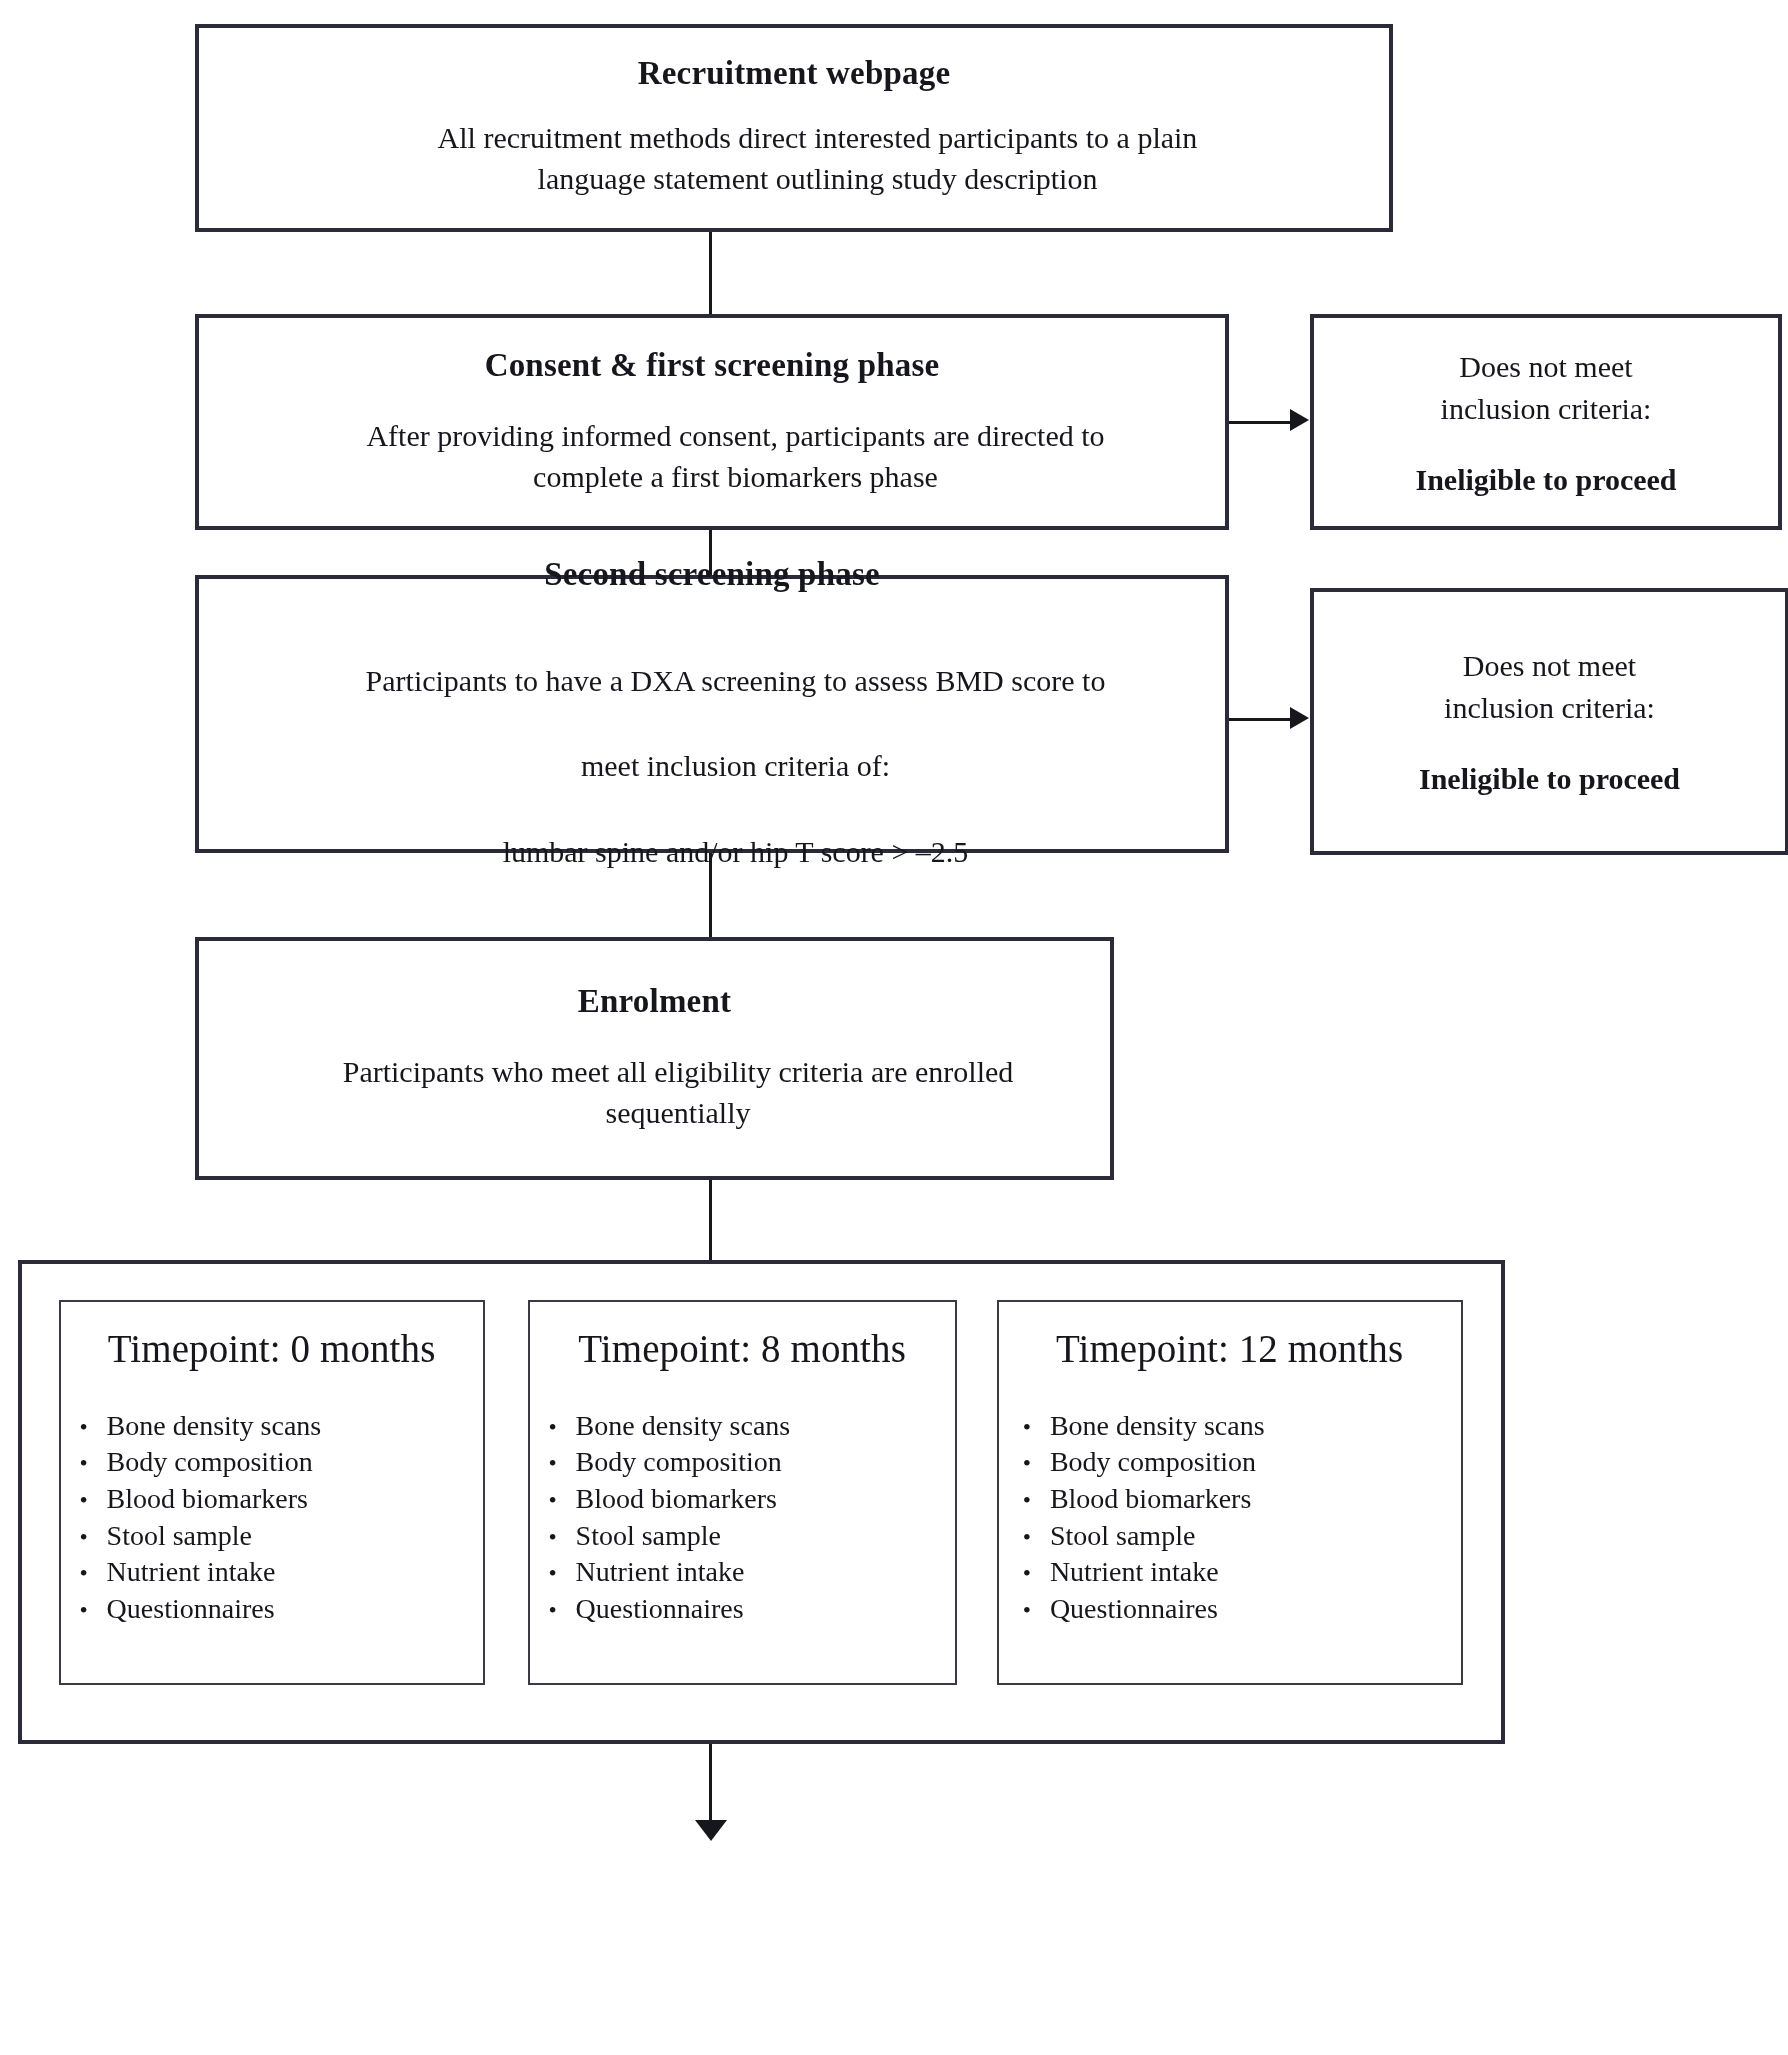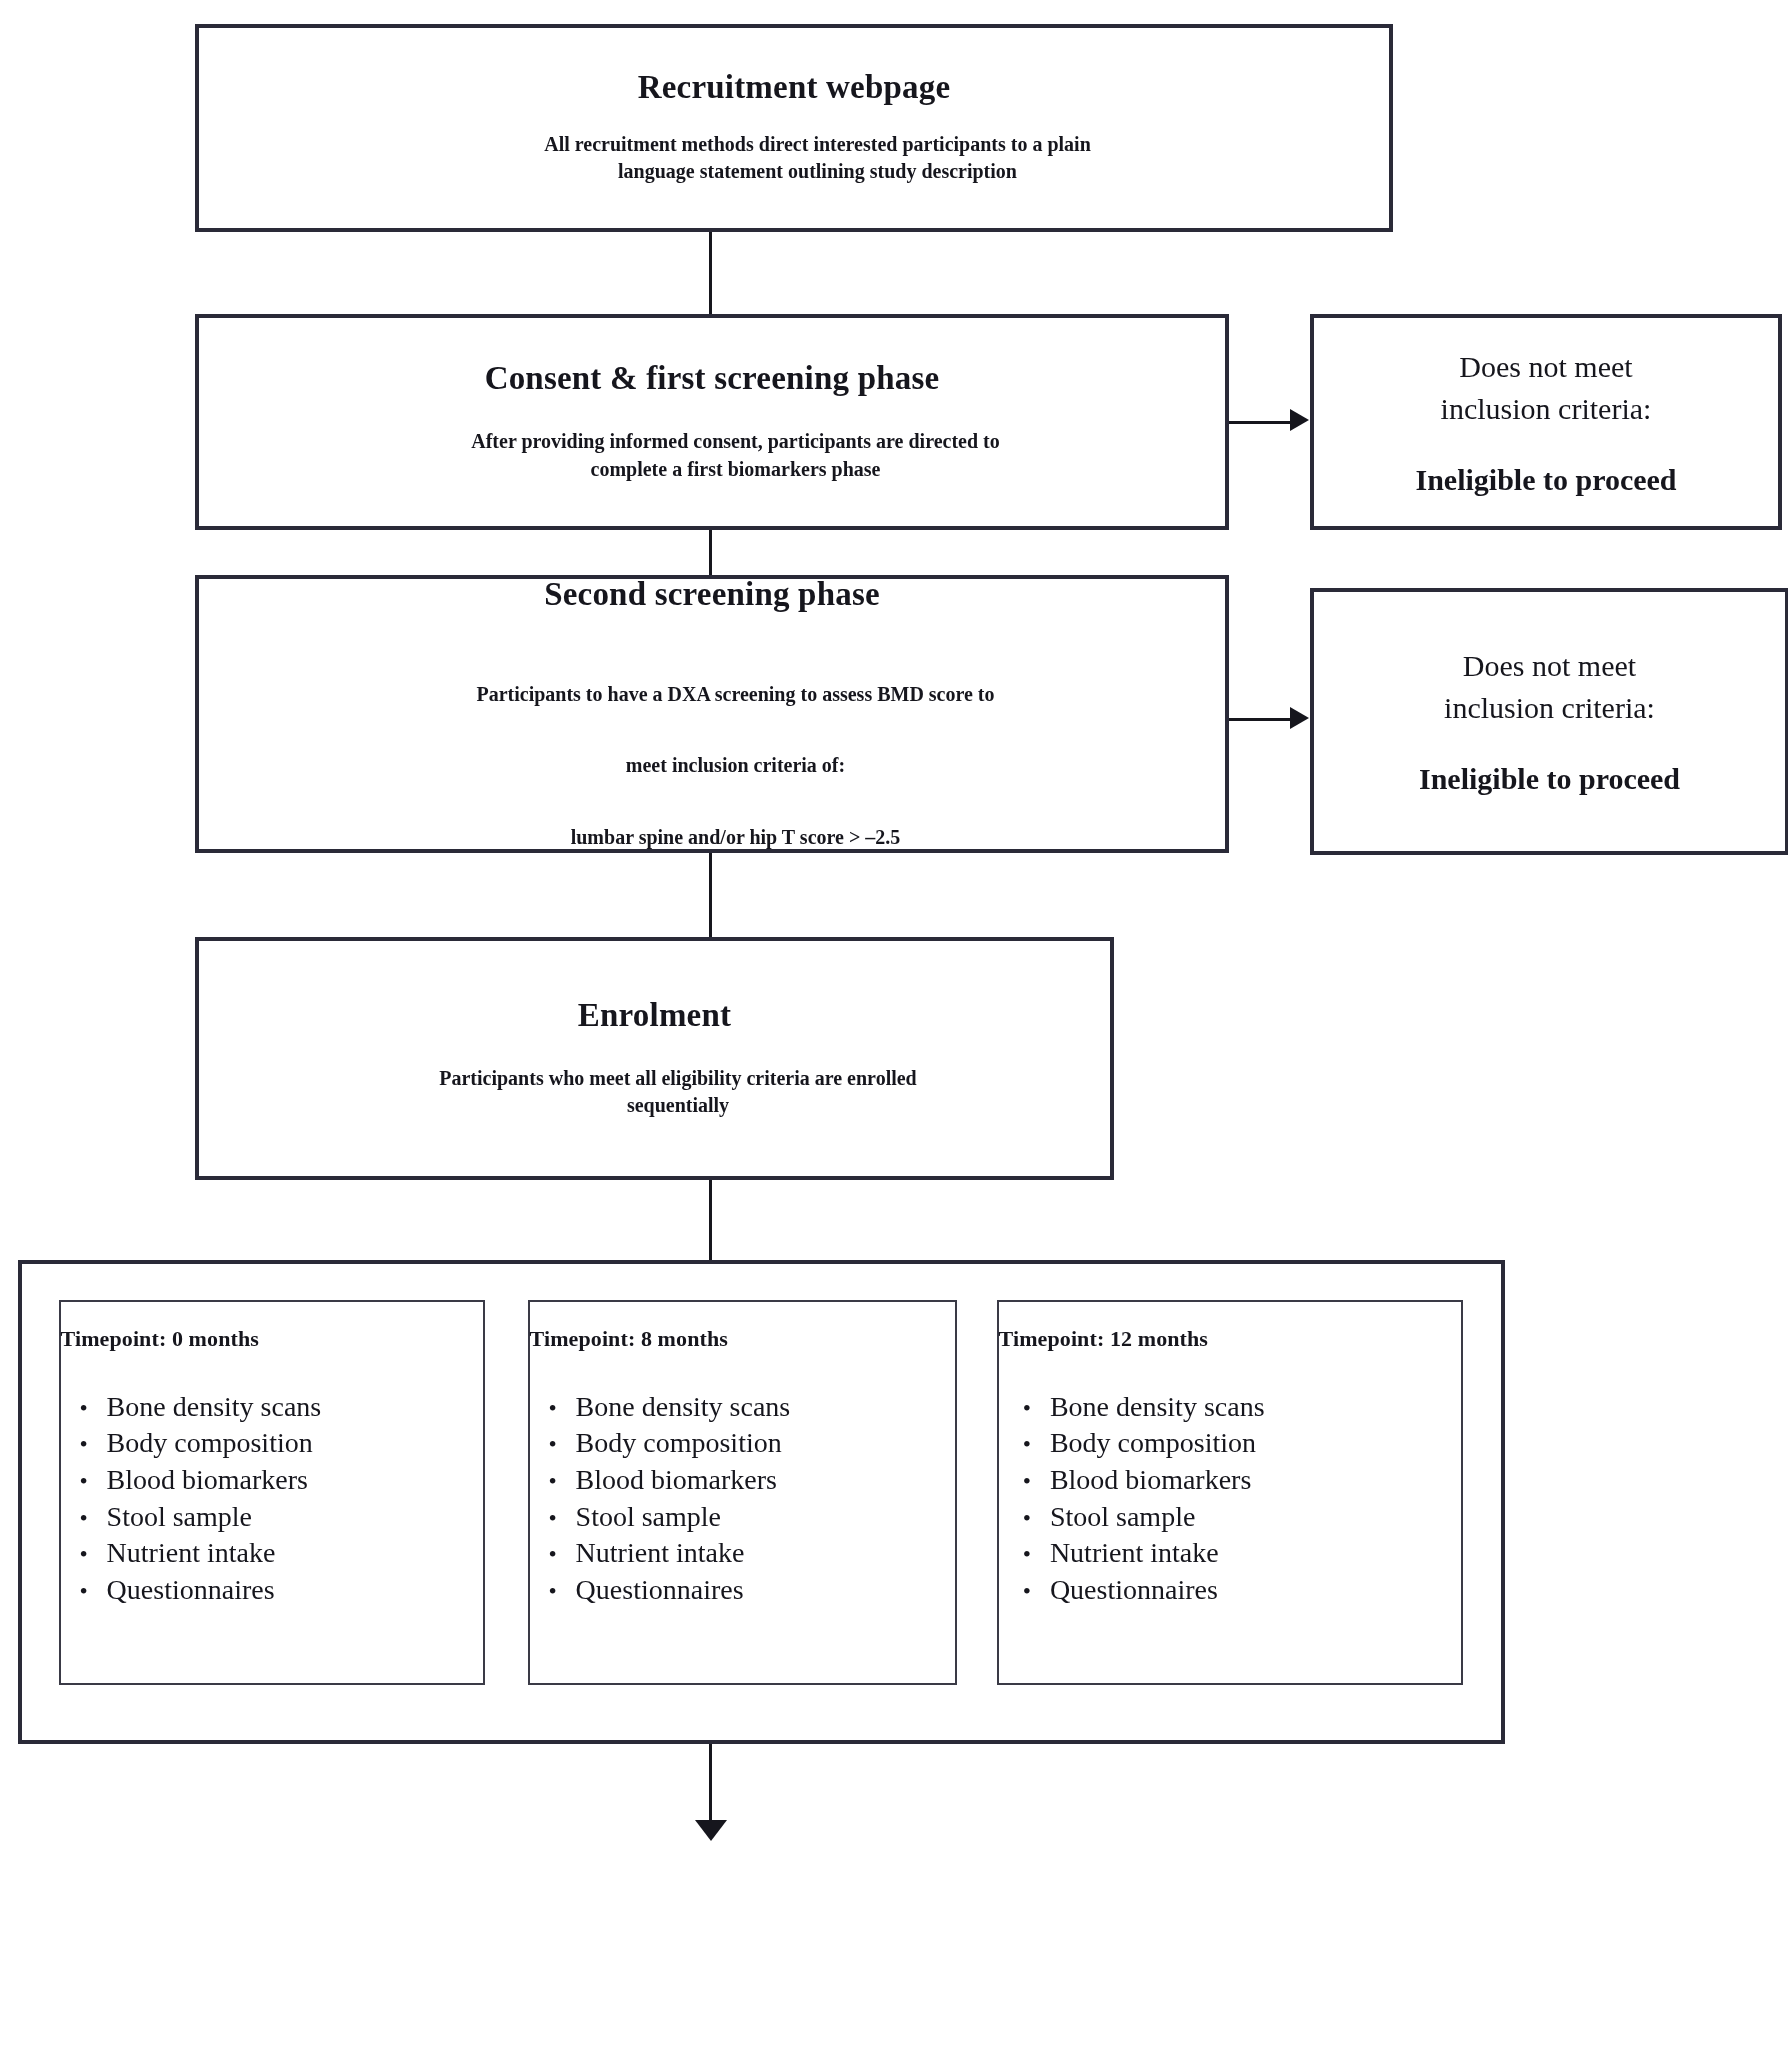--- a/index.html
+++ b/index.html
@@ -31,23 +31,23 @@
     justify-content: center;
     text-align: center;
   }
   .node .title {
     font-weight: bold;
     font-size: 33px;
     line-height: 1.15;
     letter-spacing: 0.2px;
   }
   .node .body {
-    font-size: 20px;
+    font-size: 30px;
     line-height: 1.38;
-    font-weight: bold;
+    font-weight: normal;
     margin-left: 47px;
   }
 
   
   #box-recruitment {
     left: 195px; top: 23.5px; width: 1198px; height: 208px;
   }
   #box-recruitment .title { margin-bottom: 23.5px; }
 
   #box-consent {
@@ -104,22 +104,23 @@
     height: 385px;
     display: flex;
     flex-direction: column;
     align-items: stretch;
   }
   #tp-0  { left: 37px;   width: 426px; }
   #tp-6  { left: 506px;  width: 429px; }
   #tp-12 { left: 975px; width: 466px; }
 
   .tp-card .tp-title {
-    font-weight: bold;
-    font-size: 22px;
+    font-weight: normal;
+    font-size: 39px;
+    text-align: center;
     margin-top: 23.5px;
     letter-spacing: 0.1px;
   }
   .tp-list {
     list-style: none;
     margin: 0;
     padding: 0;
     margin-top: 37px;
   }
   .tp-list li {

